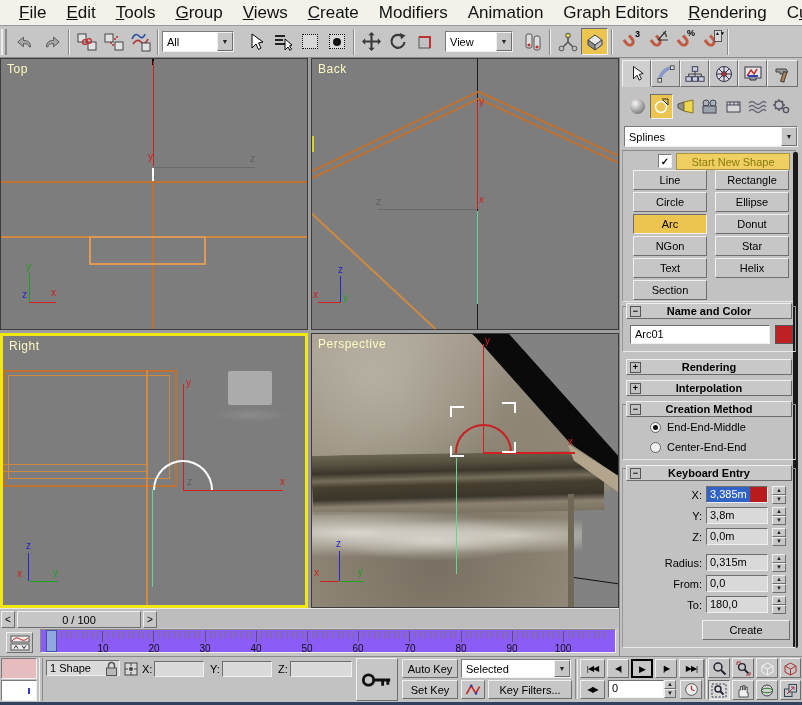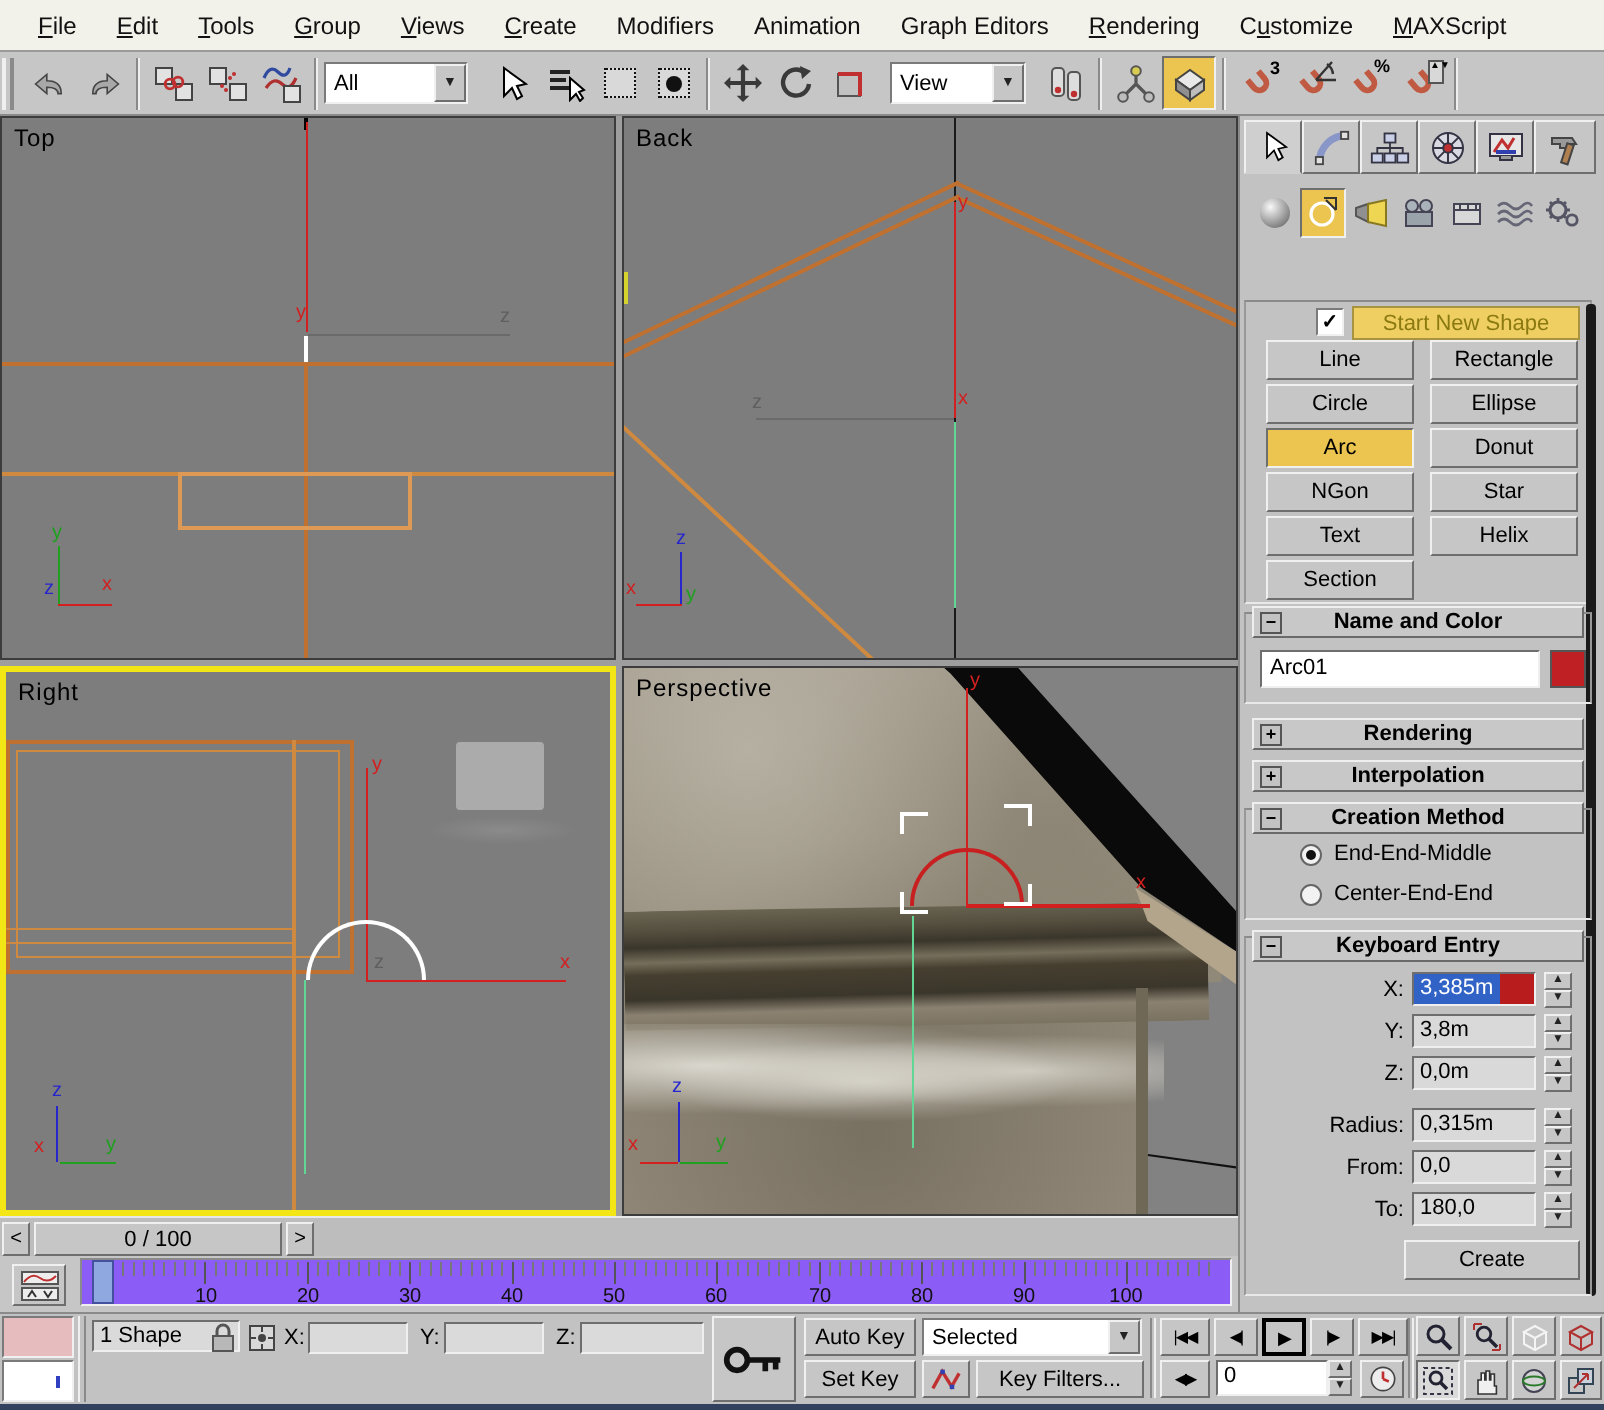--- a/index.html
+++ b/index.html
@@ -8,21 +8,21 @@
   #app { position:relative; width:802px; height:705px; background:#C2C2C2; overflow:hidden; }
   .sunken { background:#DADADA; border:1px solid; border-color:#7A7A7A #F0F0F0 #F0F0F0 #7A7A7A; }
   .btn { background:#C6C6C6; border:1px solid; border-color:#F0F0F0 #6E6E6E #6E6E6E #F0F0F0;
          display:flex; align-items:center; justify-content:center; cursor:default; }
   .btn.pressed { background:#ECC450; border-color:#6E6E6E #F0F0F0 #F0F0F0 #6E6E6E; }
   .abs { position:absolute; }
 
   
   #menubar { position:absolute; left:0; top:0; width:802px; height:26px; background:#F2F1EA;
              border-bottom:1px solid #9A9A9A; display:flex; align-items:center; padding-left:10px; gap:2px; }
-  .menu-item { padding:0 9px; font-size:12px; color:#111; white-space:nowrap; }
+  .menu-item { padding:0 9px; font-size:17px; color:#111; white-space:nowrap; }
   .menu-item .u { text-decoration:underline; }
 
   
   #toolbar { position:absolute; left:0; top:26px; width:802px; height:32px; background:#C6C6C6;
              border-bottom:1px solid #8A8A8A; display:flex; align-items:center; padding-left:1px; }
   .tbtn { width:27px; height:27px; display:flex; align-items:center; justify-content:center;
           border:1px solid transparent; }
   .tbtn.pressed { background:#ECC450; border-color:#6E6E6E #F0F0F0 #F0F0F0 #6E6E6E; }
   .tsep { width:2px; height:26px; margin:0 3px; border-left:1px solid #8A8A8A; border-right:1px solid #EFEFEF; }
   .thandle { width:6px; height:26px; margin-right:4px;
@@ -30,21 +30,21 @@
   .dd { height:21px; display:flex; align-items:center; background:#FFF; border:1px solid;
         border-color:#7A7A7A #F0F0F0 #F0F0F0 #7A7A7A; }
   .dd .val { flex:1; padding:0 4px; font-size:11px; overflow:hidden; white-space:nowrap; }
   .dd .arw { width:16px; height:100%; background:#C6C6C6; border:1px solid;
              border-color:#F0F0F0 #6E6E6E #6E6E6E #F0F0F0; display:flex; align-items:center; justify-content:center;
              font-size:7px; color:#222; }
 
   
   #vp-area { position:absolute; left:0; top:58px; width:619px; height:550px; background:#9E9E9E; }
   .vp { position:absolute; background:#7D7D7D; border:1px solid #3C3C3C; overflow:hidden; }
-  .vp-label { position:absolute; left:6px; top:3px; font-size:12px; color:#000000; letter-spacing:.5px; }
+  .vp-label { position:absolute; left:6px; top:3px; font-size:12px; color:#fef9c3; letter-spacing:.5px; }
   .shape { position:absolute; }
   .axlbl { position:absolute; font-size:10px; line-height:10px; }
   .red { color:#D22020; } .grn { color:#1FA01F; } .blu { color:#2626CC; } .gry { color:#5F5F5F; }
 
   
   #cmdpanel { position:absolute; left:619px; top:58px; width:183px; height:598px; background:#C2C2C2;
               border-left:1px solid #8A8A8A; }
   .ptab { position:absolute; top:2px; width:29px; height:27px; background:#C6C6C6;
           border:1px solid; border-color:#F0F0F0 #6E6E6E #6E6E6E #F0F0F0;
           display:flex; align-items:center; justify-content:center; }
@@ -437,20 +437,24 @@
         </svg>
       </div>
     <div class="cbtn" style="left:150px">
       <svg width="19" height="17" viewBox="0 0 19 17">
           <circle cx="7" cy="7" r="4" fill="none" stroke="#556" stroke-width="1.6"></circle>
           <path d="M7 1 v2 M7 11 v2 M1 7 h2 M11 7 h2 M3 3 l1.4 1.4 M9.6 9.6 L11 11 M11 3 L9.6 4.4 M4.4 9.6 L3 11" stroke="#556" stroke-width="1.4"></path>
           <circle cx="14" cy="12" r="2.6" fill="none" stroke="#556" stroke-width="1.4"></circle>
         </svg>
       </div>
 
+    <div class="dd abs" style="left:4px;top:68px;width:174px">
+      <span class="val">Splines</span>
+      <span class="arw">▼</span>
+      </div>
 
     <div class="rbox" style="top:92px;height:152px"></div>
     <div class="abs" style="left:173px;top:94px;width:5px;height:496px;background:#1A1A1A;border-radius:2px"></div>
 
     <div class="abs sunken" style="left:38px;top:96px;width:14px;height:14px;background:#FFF;display:flex;align-items:center;justify-content:center;font-size:10px;font-weight:bold">
         <span>✓</span>
       </div>
     <div class="abs" style="left:56px;top:95px;width:114px;height:17px;background:#EFCE62;border:1px solid #A89440;display:flex;align-items:center;justify-content:center;color:#8A7A10;font-size:11px">
         <span>Start New Shape</span>
       </div>

